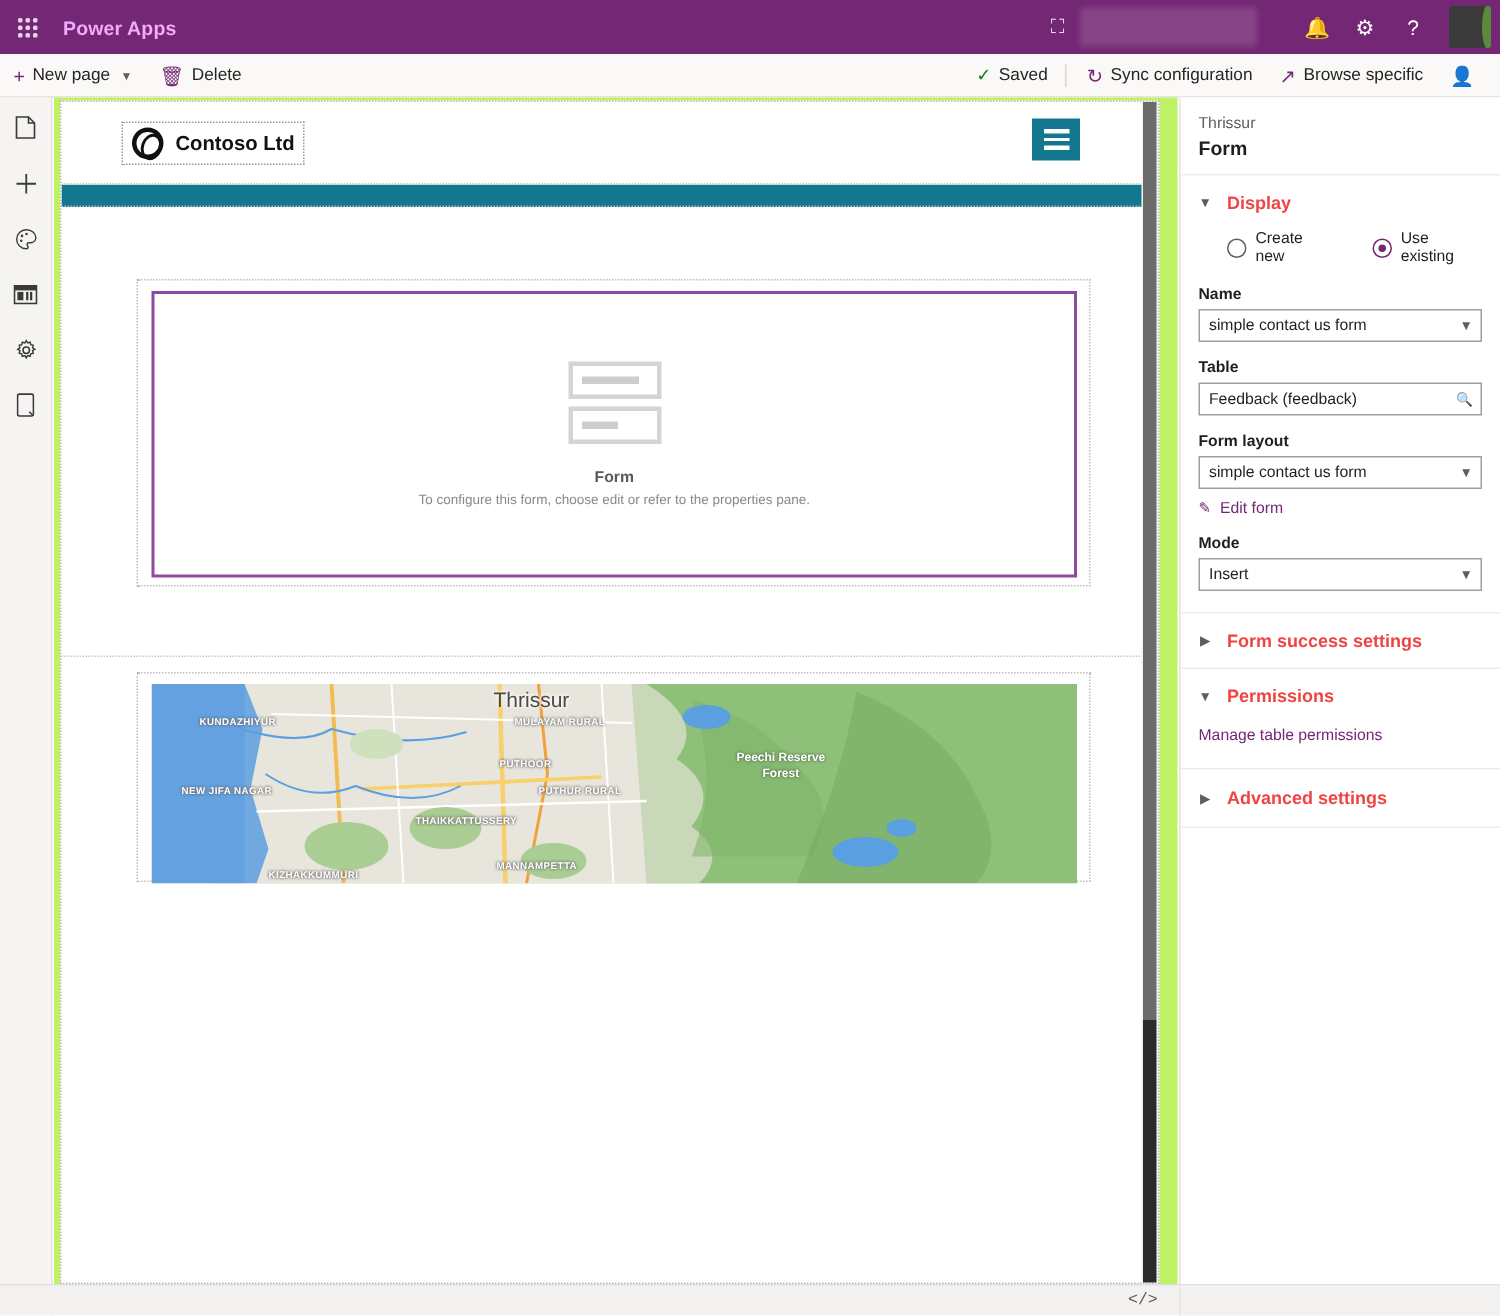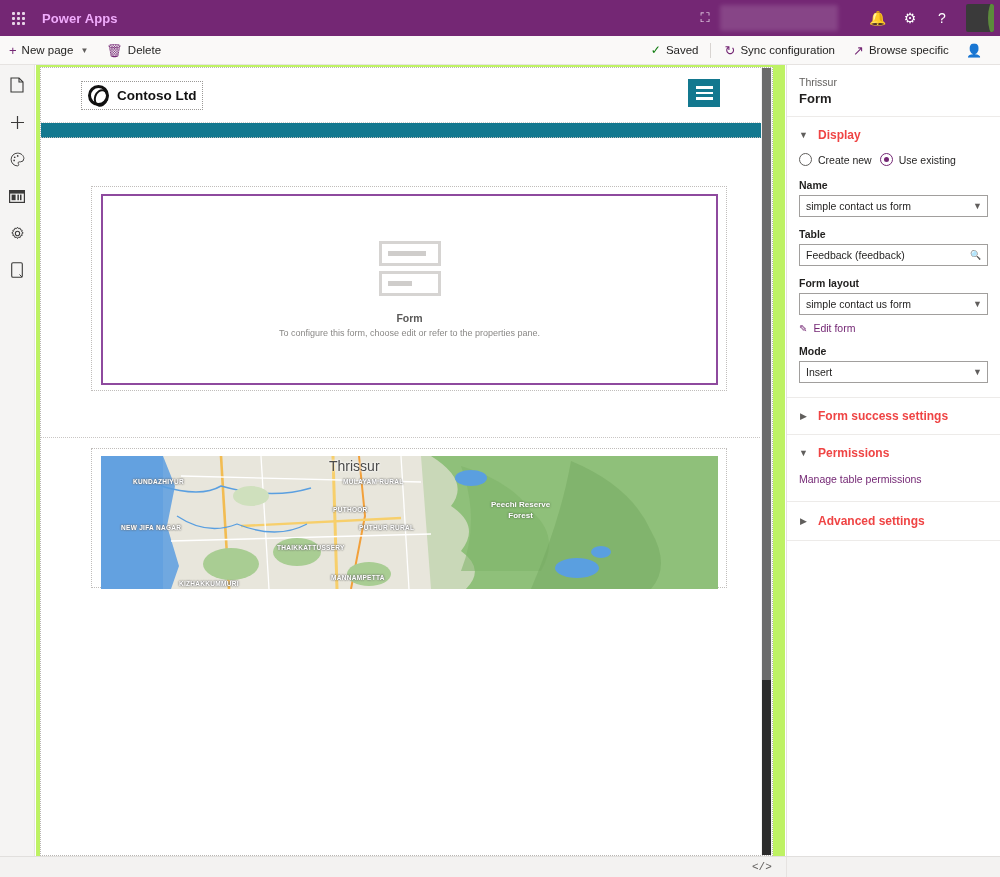--- a/index.html
+++ b/index.html
@@ -201,21 +201,21 @@
 
   .acc { border-bottom: 1px solid #edebe9; }
   .acc-head {
     display: flex; align-items: center; gap: 10px; padding: 11px 12px 9px 12px; cursor: pointer;
   }
   .acc-chev { font-size: 9px; color: #605e5c; width: 9px; text-align: center; }
   .acc-label { font-size: 12px; font-weight: bold; color: #ef4444; }
   .acc-body { padding: 0 12px 14px 12px; }
 
   .radio-row { display: flex; align-items: center; gap: 8px; margin: 2px 0 13px 0; }
-  .radio { display: flex; align-items: center; gap: 6px; cursor: pointer; }
+  .radio { display: flex; align-items: center; gap: 6px; cursor: pointer; margin-left: 19px; }
   .rdot {
     width: 13px; height: 13px; border-radius: 50%; border: 1px solid #605e5c; background: #fff;
     position: relative; flex: none;
   }
   .rdot.on { border-color: #742774; }
   .rdot.on::after {
     content:""; position:absolute; left:3px; top:3px; width:5px; height:5px;
     border-radius:50%; background:#742774;
   }
   .rlabel { font-size: 10.5px; color: #201f1e; }

